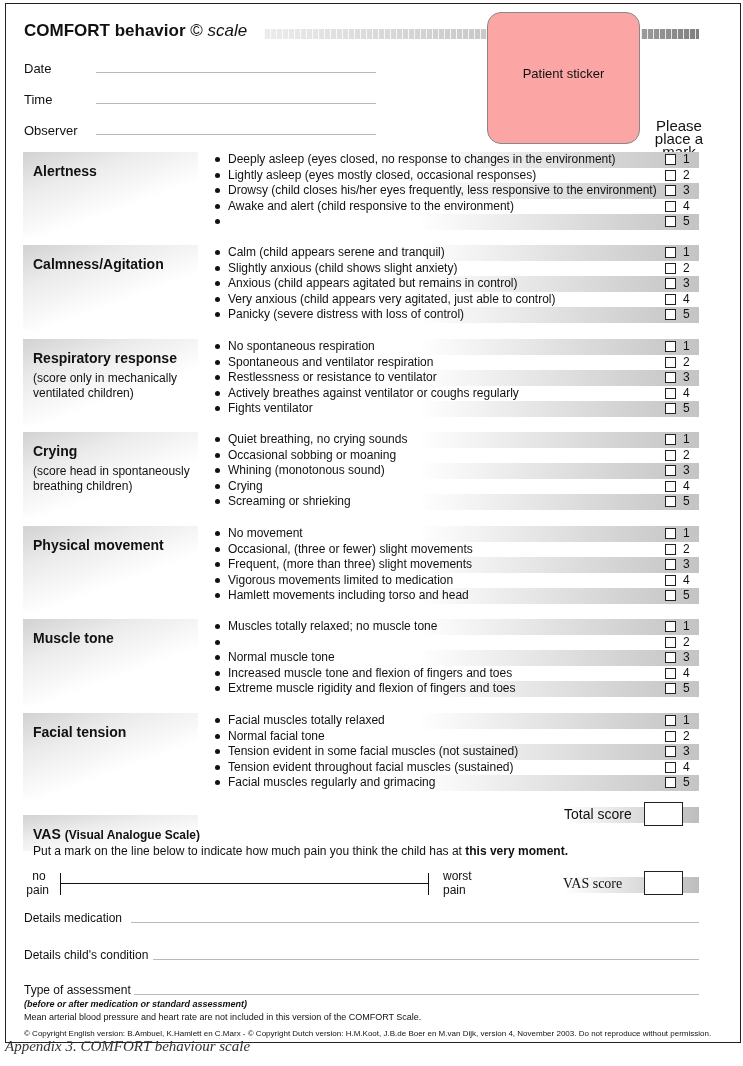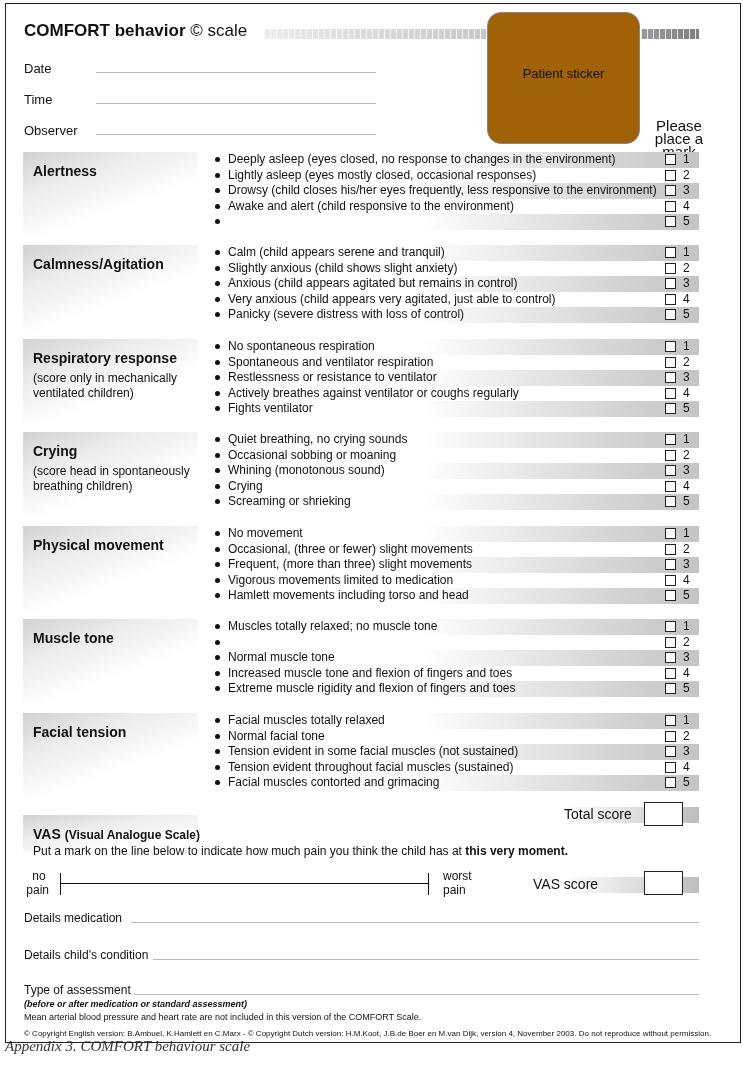--- a/index.html
+++ b/index.html
@@ -1,30 +1,30 @@
 <!DOCTYPE html>
 <html><head>
 <meta charset="utf-8">
 <style>
   html, body { margin: 0; padding: 0; background: #ffffff; }
   body { width: 743px; height: 1066px; position: relative; font-family: "Liberation Sans", sans-serif; color: #111; overflow: hidden; }
   .frame { position: absolute; left: 5px; top: 3px; width: 736px; height: 1040px; border: 1px solid #222; box-sizing: border-box; }
   .title { position: absolute; left: 24px; top: 21px; font-size: 17px; font-weight: bold; white-space: nowrap; }
   .title .sym { font-weight: normal; }
-  .title .it { font-weight: normal; }
+  .title .it { font-weight: normal; font-style: italic; }
   .hbar { position: absolute; top: 29px; height: 10px;
     background-image: repeating-linear-gradient(to right, rgba(255,255,255,0.7) 0 1px, transparent 1px 6px);
   }
   .hbar.left { left: 264px; width: 224px; background-color: #d6d6d6;
     background-image: repeating-linear-gradient(to right, rgba(255,255,255,0.8) 0 1px, transparent 1px 6px), linear-gradient(to right, #ececec, #c8c8c8); }
   .hbar.right { left: 641px; width: 58px;
     background-image: repeating-linear-gradient(to right, rgba(255,255,255,0.8) 0 1px, transparent 1px 6px), linear-gradient(to right, #9c9c9c, #7f7f7f); }
   .field-label { position: absolute; left: 24px; font-size: 13px; }
   .field-line { position: absolute; left: 96px; width: 280px; height: 1px; background: #b9b9b9; }
-  .sticker { position: absolute; left: 487px; top: 12px; width: 153px; height: 132px; border: 1px solid #888; border-radius: 14px; background: #a16207; box-sizing: border-box; display: flex; align-items: center; justify-content: center; font-size: 13px; padding-bottom: 10px; }
+  .sticker { position: absolute; left: 487px; top: 12px; width: 153px; height: 132px; border: 1px solid #888; border-radius: 14px; background: #fca5a5; box-sizing: border-box; display: flex; align-items: center; justify-content: center; font-size: 13px; padding-bottom: 10px; }
   .place-mark { position: absolute; left: 640px; top: 119px; width: 78px; font-size: 15px; line-height: 13px; text-align: center; }
 
   .section { position: absolute; left: 23px; width: 676px; height: 90px; }
   .sec-label { position: absolute; left: 0; top: 0; width: 175px; height: 86px;
     background: linear-gradient(160deg, #d2d2d2 0%, #ebebeb 28%, #ffffff 62%); }
   .sec-title { position: absolute; left: 10px; top: 11px; font-size: 14px; font-weight: bold; white-space: nowrap; }
   .sec-sub { position: absolute; left: 10px; top: 32px; font-size: 12px; line-height: 15px; width: 165px; }
   .items { position: absolute; left: 192px; top: 0; width: 484px; }
   .item { position: relative; height: 15.6px; line-height: 15.6px; font-size: 12px; white-space: nowrap; }
   .item.shade { background: linear-gradient(to right, #ffffff 0%, #ffffff 42%, #d2d2d2 85%, #c4c4c4 100%); }
@@ -317,21 +317,21 @@
           <span class="num">3</span>
         </div>
         <div class="item">
           <span class="bullet"></span>
           <span class="item-text">Tension evident throughout facial muscles (sustained)</span>
           <span class="cb"></span>
           <span class="num">4</span>
         </div>
         <div class="item shade">
           <span class="bullet"></span>
-          <span class="item-text">Facial muscles contorted and grimacing</span>
+          <span class="item-text">Facial muscles regularly and grimacing</span>
           <span class="cb"></span>
           <span class="num">5</span>
         </div>
       </div>
     </div>
   </div>
 
 <div class="score-bar" style="left:563px; top:807px; width:136px;"></div>
 <div class="score-label" style="left:564px; top:806px;">Total score</div>
 <div class="score-box" style="left:644px; top:802px;"></div>
@@ -349,21 +349,21 @@
   <div style="margin-left:-9px">pain</div>
 </div>
 <div class="vas-tick" style="left:60px"></div>
 <div class="vas-line"></div>
 <div class="vas-tick" style="left:428px"></div>
 <div class="vas-end" style="left:443px; top:869px;">
   <div>worst</div>
   <div>pain</div>
 </div>
 <div class="score-bar" style="left:563px; top:877px; width:136px;"></div>
-<div class="score-label" style="left:533px; top:876px;">VAS score</div>
+<div class="score-label" style="left:563px; top:876px;font-family:Liberation Serif, serif;">VAS score</div>
 <div class="score-box" style="left:644px; top:871px;"></div>
 
 <div class="detail-label" style="top:911px">Details medication</div>
 <div class="detail-line" style="left:131px; top:922px; width:568px;"></div>
 <div class="detail-label" style="top:948px">Details child's condition</div>
 <div class="detail-line" style="left:153px; top:959px; width:546px;"></div>
 <div class="detail-label" style="top:983px">Type of assessment</div>
 <div class="detail-line" style="left:134px; top:994px; width:565px;"></div>
 
 <div class="small-note it" style="top:999px">(before or after medication or standard assessment)</div>

